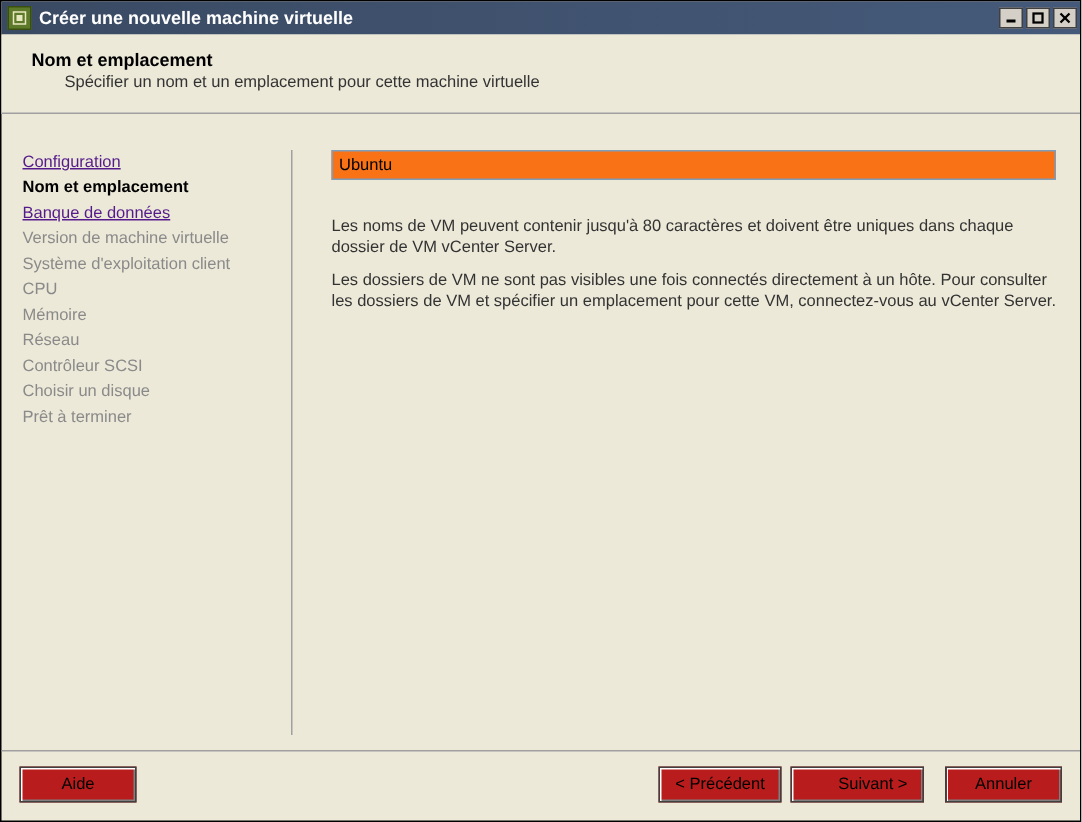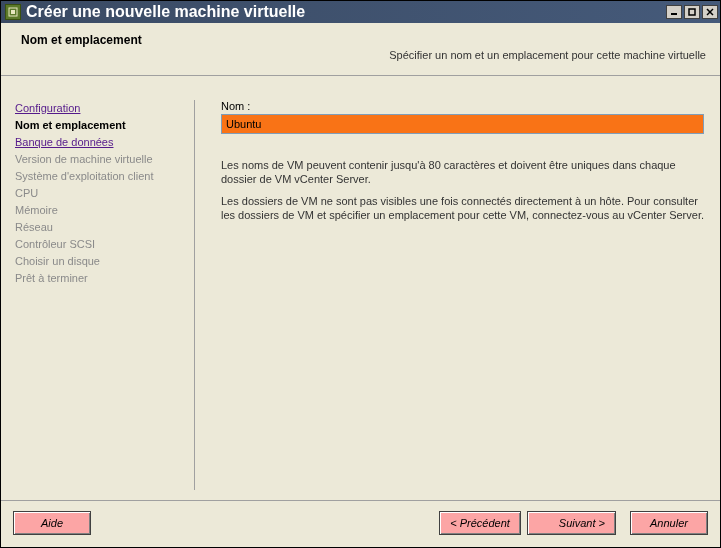--- a/index.html
+++ b/index.html
@@ -21,21 +21,21 @@
     flex-direction: column;
   }
   .titlebar {
     background: linear-gradient(to right, #3a4a63, #455a7a);
     color: #fff;
     height: 22px;
     display: flex;
     align-items: center;
     padding: 0 2px 0 4px;
     font-weight: bold;
-    font-size: 16px;
+    font-size: 12px;
   }
   .titlebar .icon-box {
     width: 16px;
     height: 16px;
     background: #5c7a2a;
     border: 1px solid #3a5010;
     margin-right: 5px;
     display: flex;
     align-items: center;
     justify-content: center;
@@ -66,21 +66,20 @@
   .header-title {
     font-weight: bold;
     font-size: 12px;
     color: #000;
     margin: 0 0 2px 6px;
   }
   .header-sub {
     color: #333;
     margin-left: 28px;
     font-size: 11px;
-    text-align: right;
   }
   .body-area {
     flex: 1;
     display: flex;
     padding: 24px 10px 10px 10px;
     gap: 16px;
   }
   .sidebar {
     width: 165px;
     padding: 0 4px 0 4px;
@@ -123,28 +122,27 @@
   .desc p { margin: 0 0 8px 0; }
   .footer {
     border-top: 1px solid #a0a0a0;
     padding: 10px 12px 12px 12px;
     display: flex;
     align-items: center;
   }
   .btn {
     min-width: 78px;
     height: 24px;
-    background: #fca5a5;
+    background: #b91c1c;
     border: 1px solid #404040;
     box-shadow: inset 1px 1px 0 #fff, inset -1px -1px 0 #808080;
     font-family: Tahoma, Arial, sans-serif;
     font-size: 11px;
     padding: 0 10px;
     cursor: default;
-    font-style: italic;
   }
   .footer-spacer { flex: 1; }
   .btn + .btn { margin-left: 6px; padding-left: 31px; }
   .btn-group-gap { width: 14px; }
 </style>
 </head>
 <body>
 
 <div class="window">
 
@@ -192,21 +190,20 @@
       <div class="step-disabled">Mémoire</div>
       <div class="step-disabled">Réseau</div>
       <div class="step-disabled">Contrôleur SCSI</div>
       <div class="step-disabled">Choisir un disque</div>
       <div class="step-disabled">Prêt à terminer</div>
     </div>
 
     <div class="divider"></div>
 
     <div class="content">
-      <div class="field-label">Nom :</div>
       <input type="text" class="name-input" value="Ubuntu" style="">
       <div class="desc">
         <p>Les noms de VM peuvent contenir jusqu'à 80 caractères et doivent être uniques dans chaque dossier de VM vCenter Server.</p>
         <p>Les dossiers de VM ne sont pas visibles une fois connectés directement à un hôte. Pour consulter les dossiers de VM et spécifier un emplacement pour cette VM, connectez-vous au vCenter Server.</p>
       </div>
     </div>
   </div>
 
   <div class="footer">
     <button class="btn">Aide</button>

